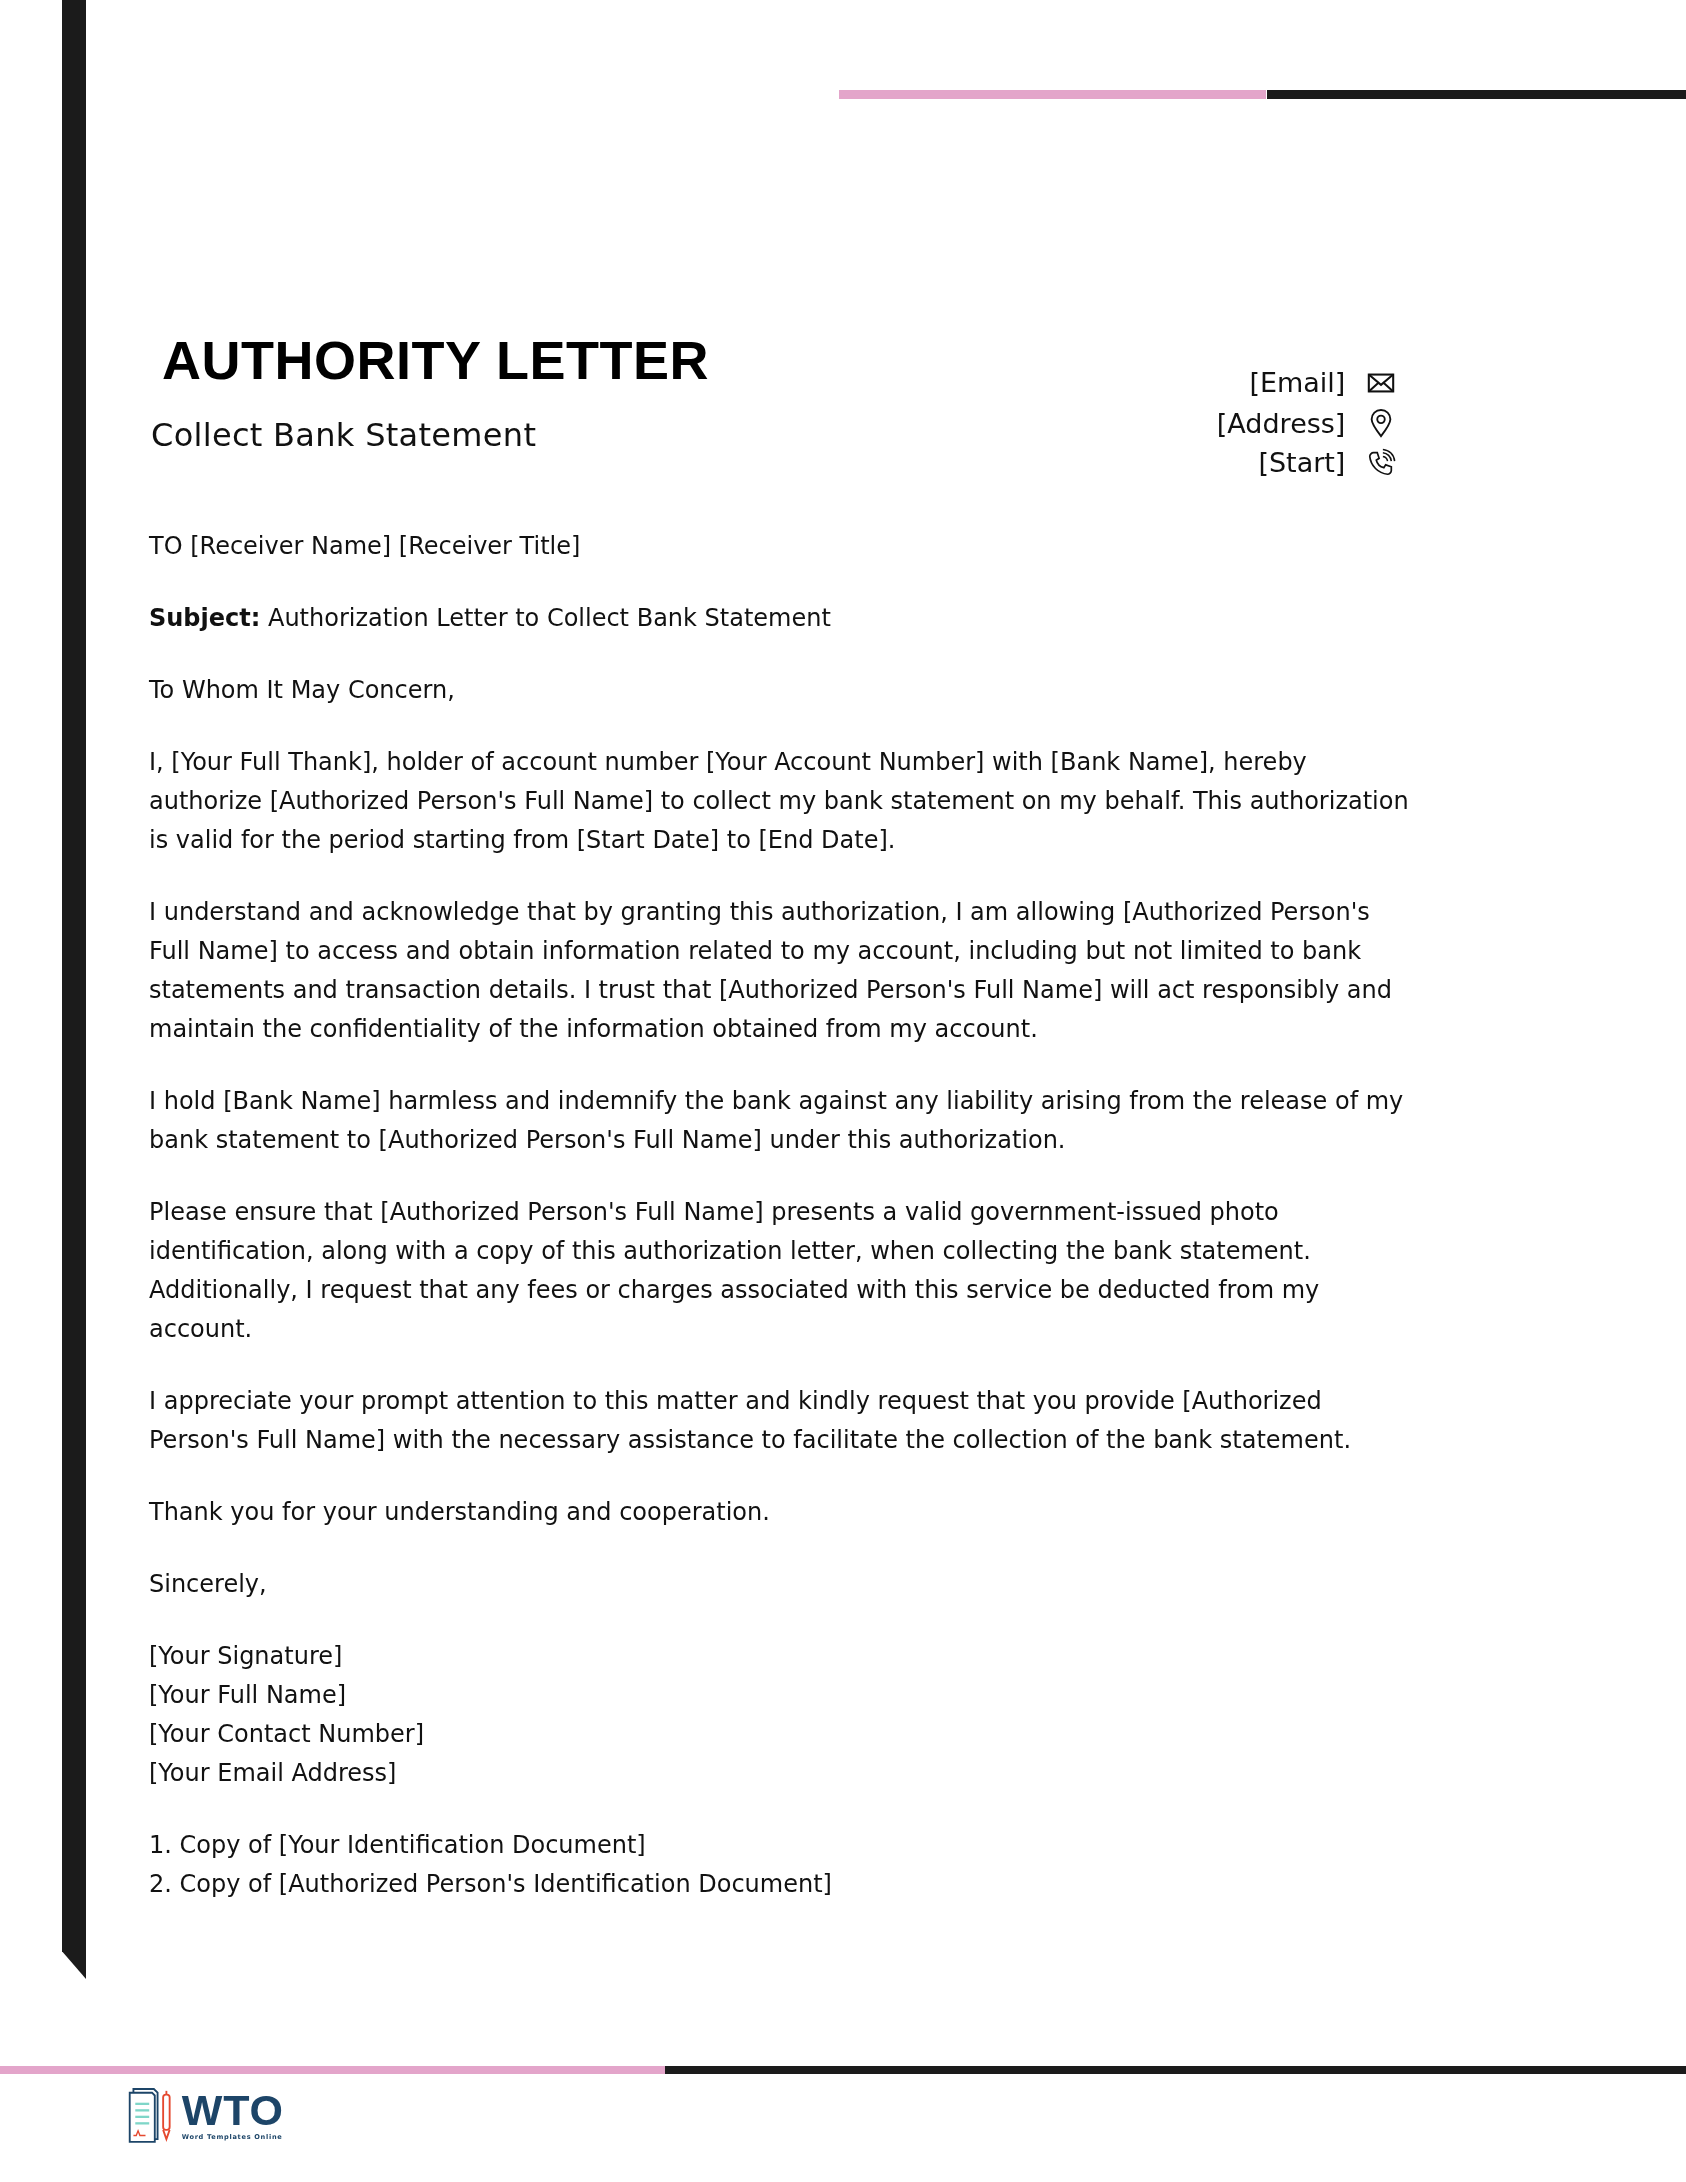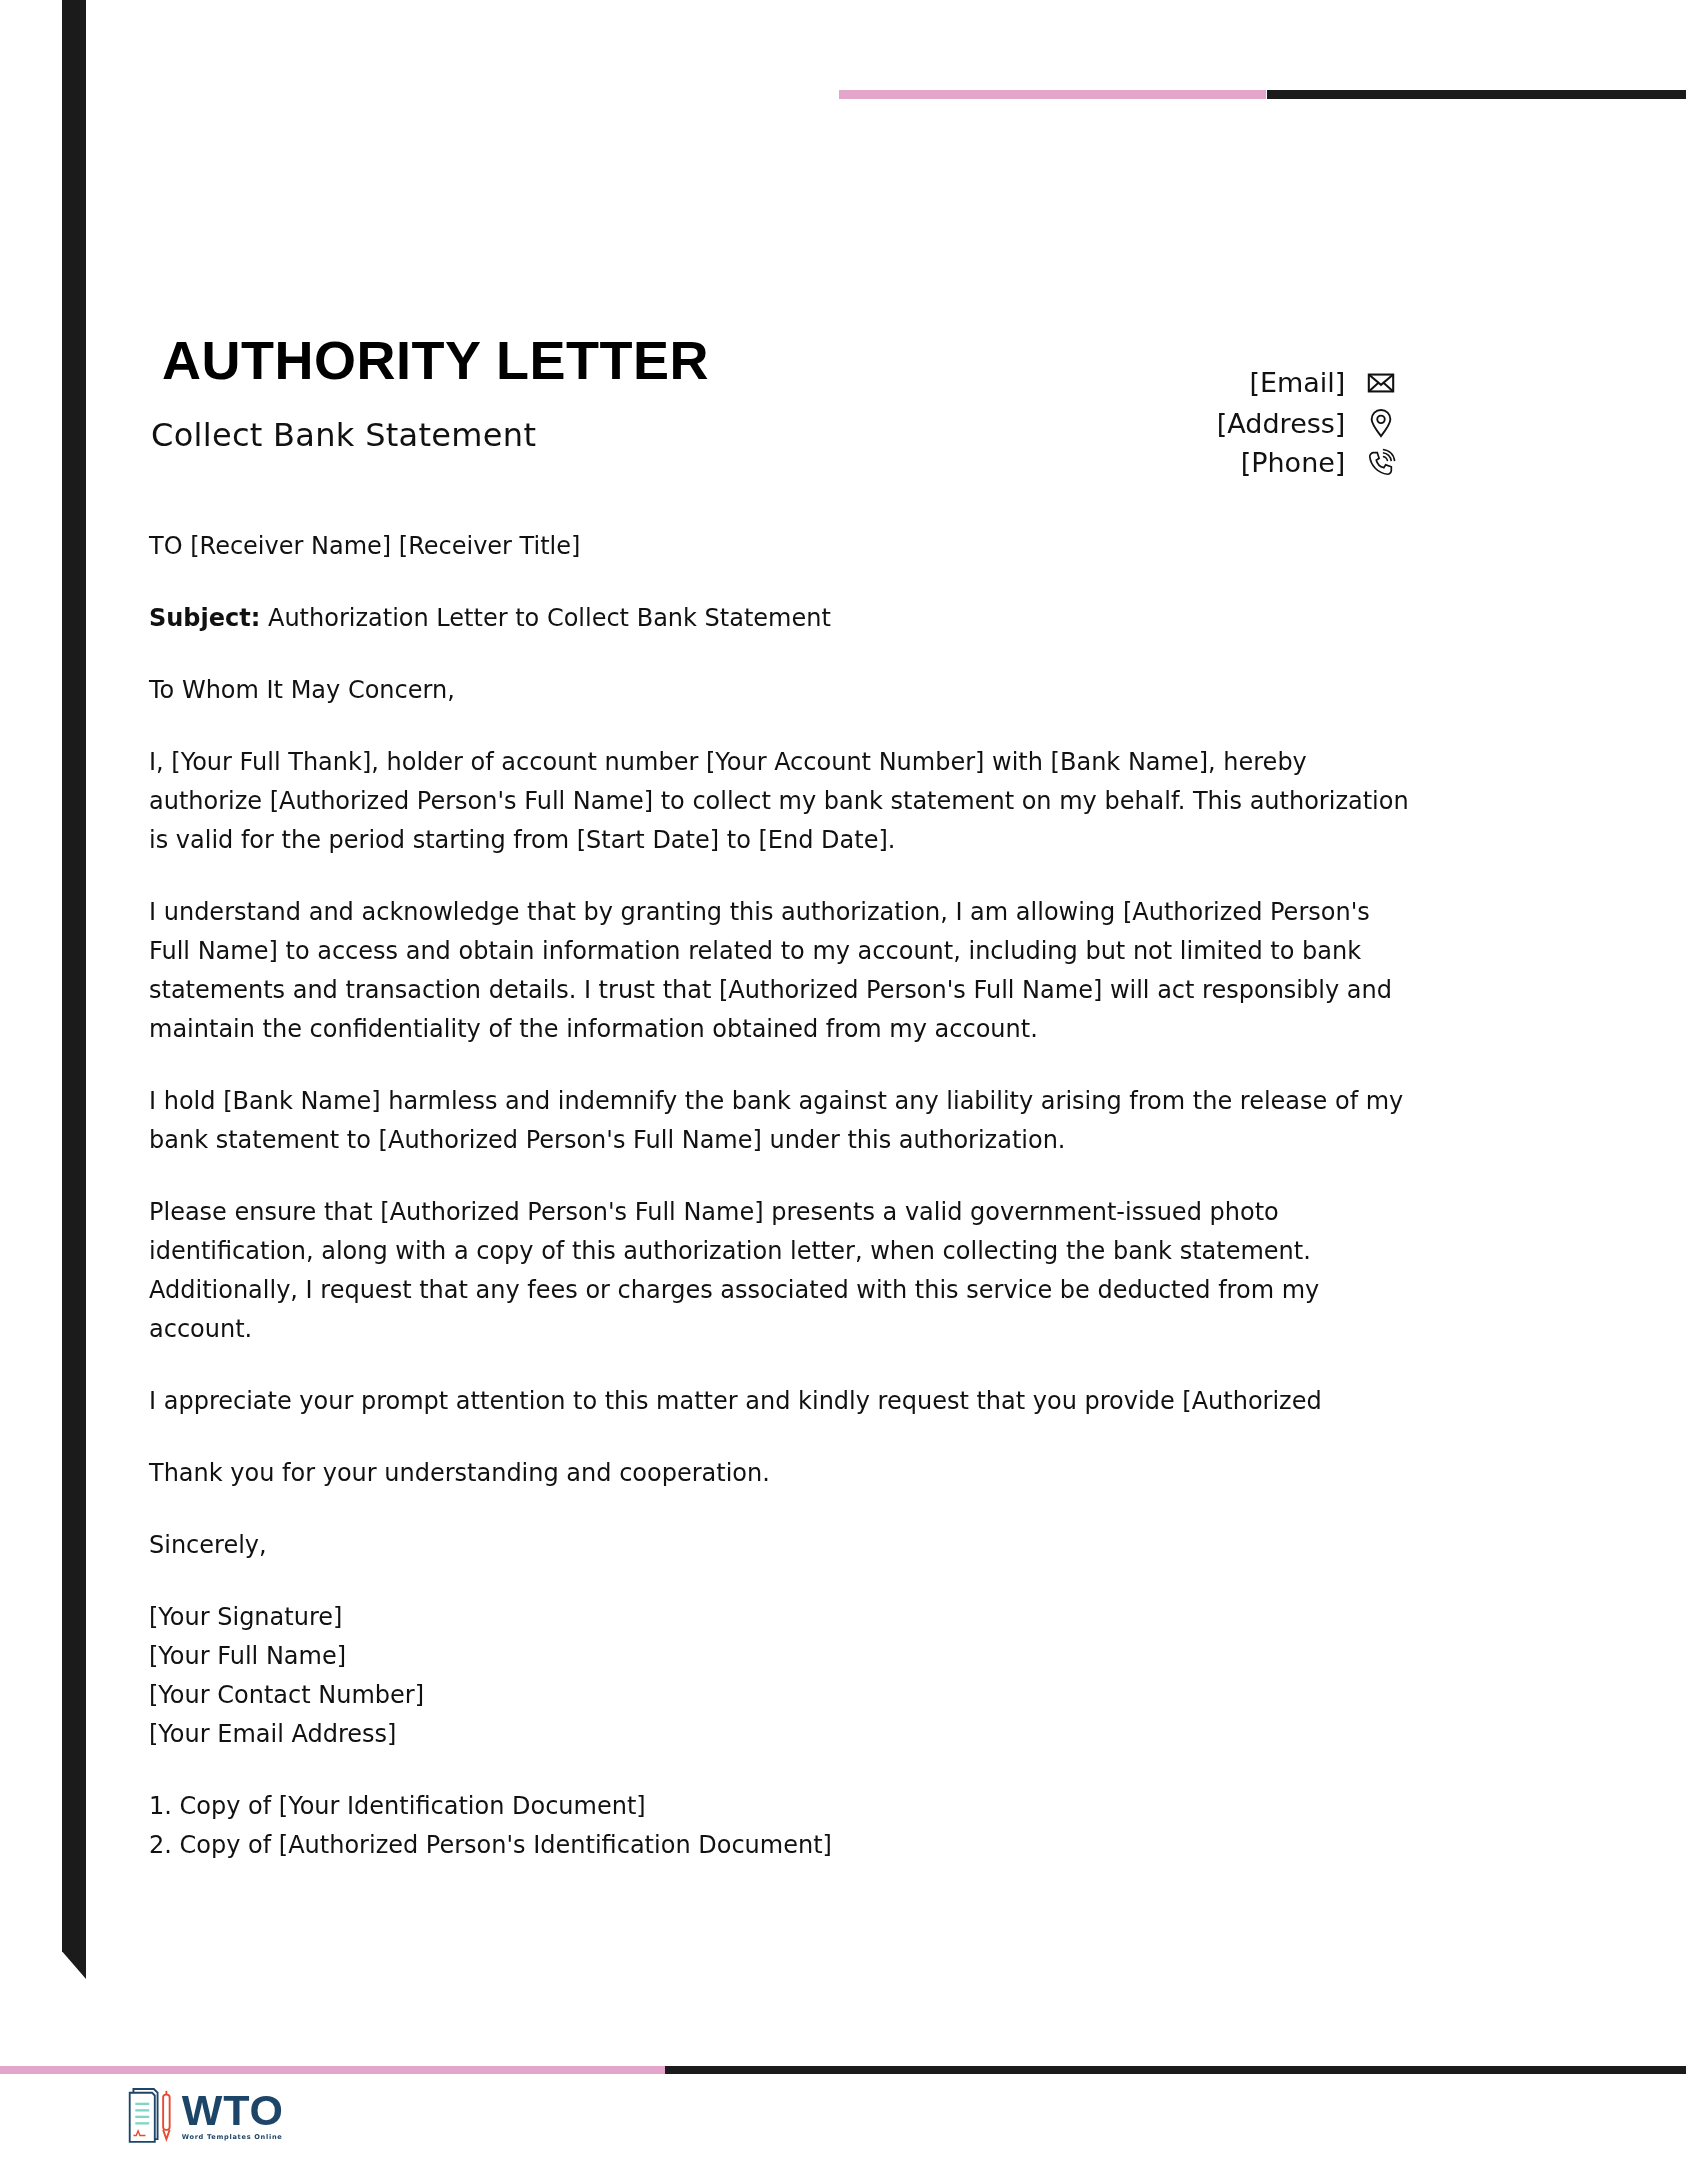--- a/index.html
+++ b/index.html
@@ -91,21 +91,21 @@
   <div class="contact-row r2">
     <span class="txt">[Address]</span>
     <span class="ico">
       <svg viewBox="0 0 32 32">
           <path d="M16 29 C9 20 6 15 6 11 A10 10 0 0 1 26 11 C26 15 23 20 16 29 Z" fill="none" stroke="#111" stroke-width="2"></path>
           <circle cx="16" cy="11" r="4" fill="none" stroke="#111" stroke-width="2"></circle>
         </svg>
     </span>
   </div>
   <div class="contact-row r2">
-    <span class="txt">[Phone]</span>
+    <span class="txt">[Start]</span>
     <span class="ico">
       <svg viewBox="0 0 32 32">
           <path d="M8 5 L12 5 L14 11 L11 13 C12 17 15 20 19 21 L21 18 L27 20 L27 24 C27 26 25 28 23 28 C13 27 5 19 4 9 C4 7 6 5 8 5 Z" fill="none" stroke="#111" stroke-width="1.8"></path>
           <path d="M18 9 A6 6 0 0 1 23 14 M18 5 A10 10 0 0 1 27 14 M18 1.5 A13.5 13.5 0 0 1 30.5 14" fill="none" stroke="#111" stroke-width="1.6"></path>
         </svg>
     </span>
   </div>
 </div>
 
 <div class="body">
@@ -129,20 +129,21 @@
     <span class="line">bank statement to [Authorized Person's Full Name] under this authorization.</span>
   </p>
   <p>
     <span class="line">Please ensure that [Authorized Person's Full Name] presents a valid government-issued photo</span>
     <span class="line">identification, along with a copy of this authorization letter, when collecting the bank statement.</span>
     <span class="line">Additionally, I request that any fees or charges associated with this service be deducted from my</span>
     <span class="line">account.</span>
   </p>
   <p>
     <span class="line">I appreciate your prompt attention to this matter and kindly request that you provide [Authorized</span>
+    <span class="line">Person's Full Name] with the necessary assistance to facilitate the collection of the bank statement.</span>
   </p>
 
   <p>Thank you for your understanding and cooperation.</p>
   <p>Sincerely,</p>
 
   <div class="sig">
     <p>[Your Signature]</p>
     <p>[Your Full Name]</p>
     <p>[Your Contact Number]</p>
     <p>[Your Email Address]</p>

